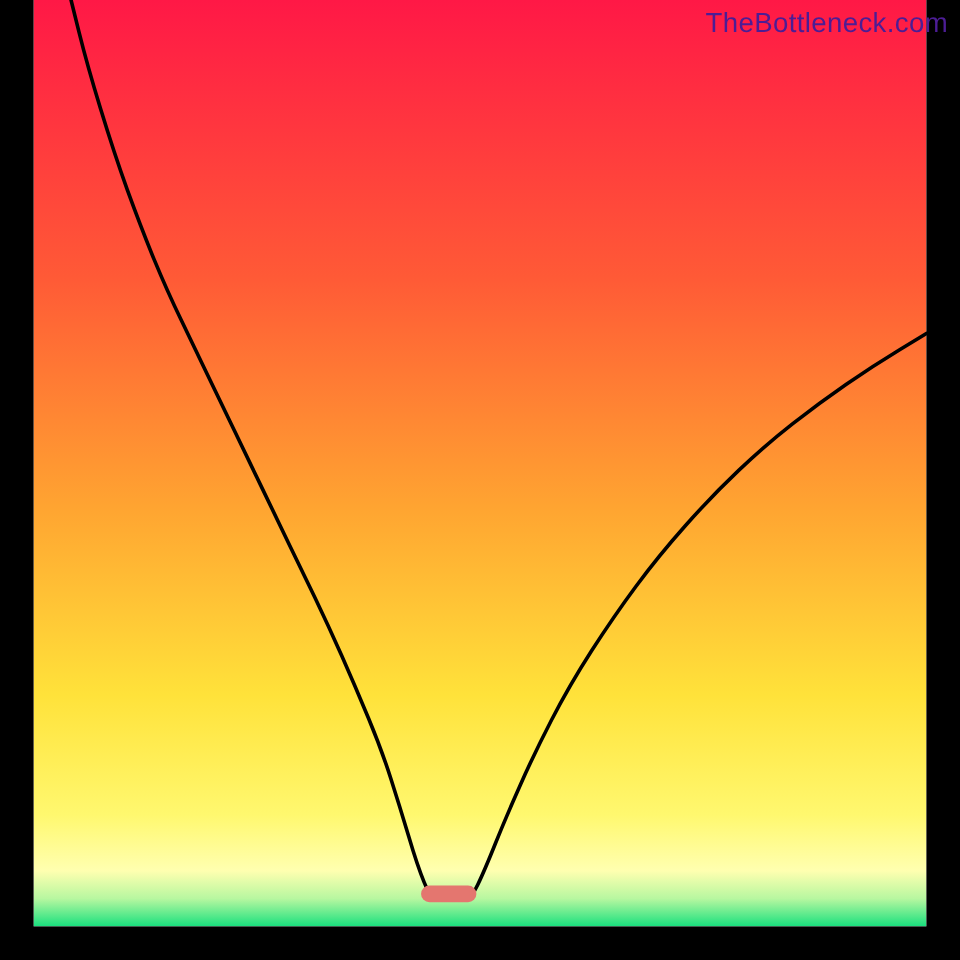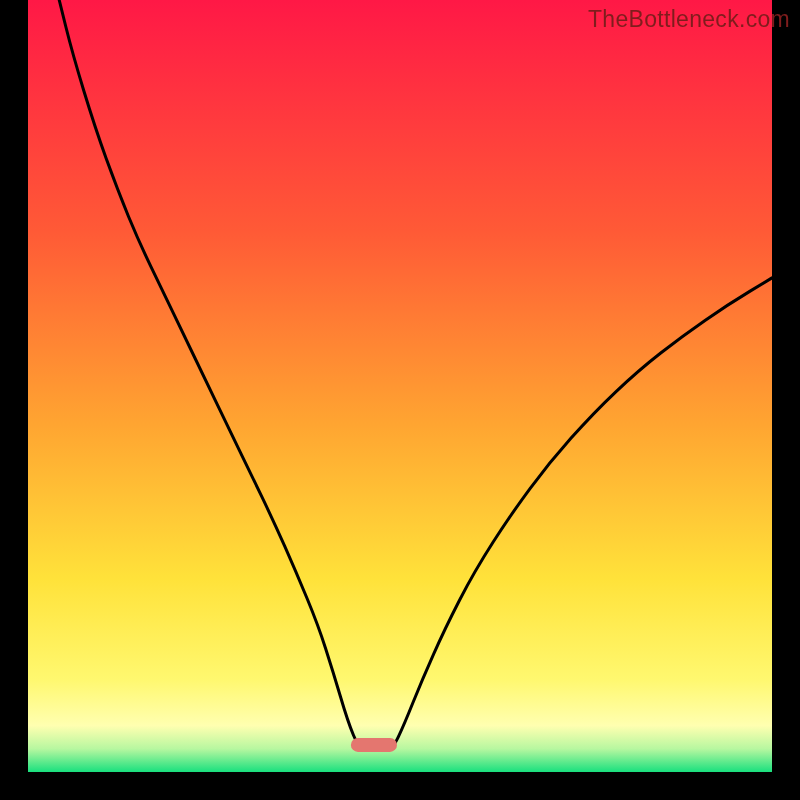--- a/index.html
+++ b/index.html
@@ -13,21 +13,21 @@
   }
   .stage {
     position: relative;
     width: 800px;
     height: 800px;
   }
   .watermark {
     position: absolute;
     top: 6px;
     right: 10px;
-    color: #7f1d1d;
+    color: #4c1d95;
     font-size: 23px;
     font-weight: 400;
     letter-spacing: 0.3px;
     z-index: 30;
     user-select: none;
   }
   svg.plot {
     display: block;
   }
 </style>

